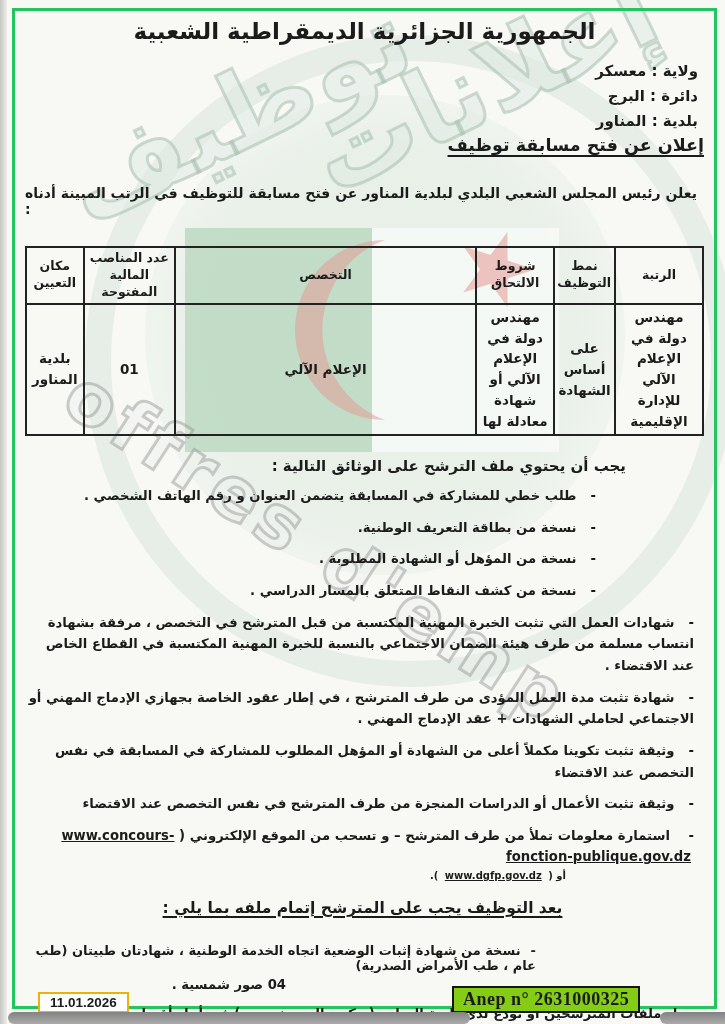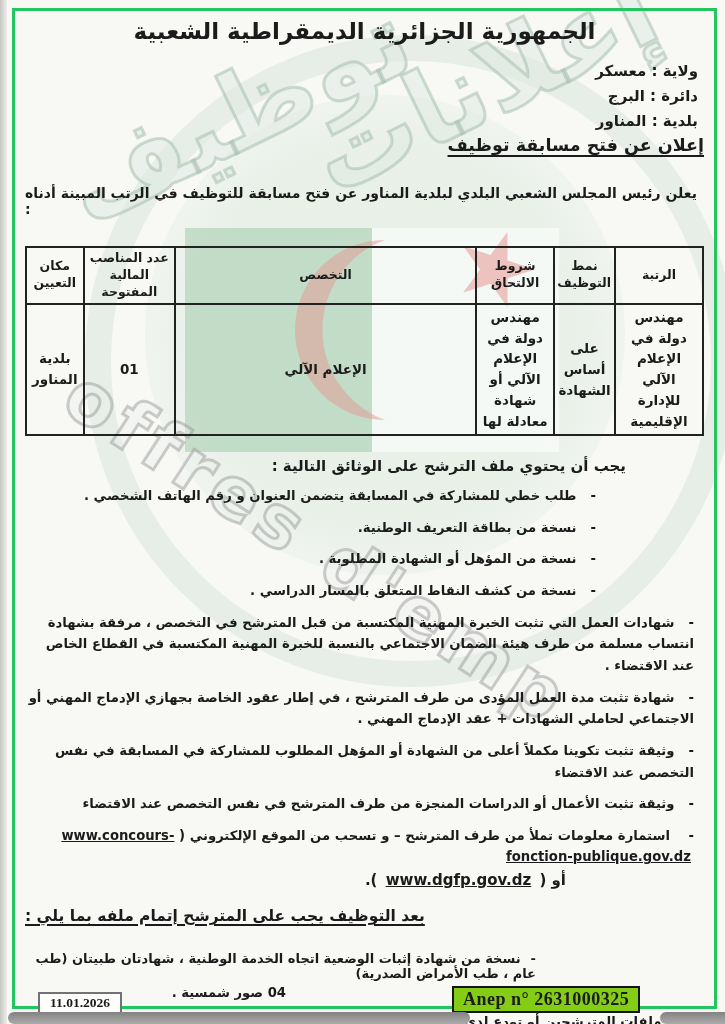--- a/index.html
+++ b/index.html
@@ -45,31 +45,31 @@
   .col-spec{width:44.5%;}.col-num{width:13.5%;}.col-place{width:8.5%;}
   
   .docs-heading{margin:21px 78px 0 0;text-align:right;font-size:15px;font-weight:bold;
                 text-decoration-thickness:2px;text-underline-offset:3px;}
   ul.docs{list-style:none;margin:6px 0 0 0;padding:0;font-size:13.2px;font-weight:bold;}
   ul.docs li{text-align:right;line-height:1.64;margin-top:10px;}
   ul.docs li::before{content:"-";padding-left:14px;}
   li.ind1{padding-right:108px;}
   li.ind0{padding-right:10px;}
   .url{text-decoration:underline;font-weight:bold;margin:0 3px;unicode-bidi:embed;}
-  .form-line2{padding-right:138px;text-align:right;font-size:15px;font-weight:bold;line-height:1.6;}
+  .form-line2{padding-right:138px;text-align:right;font-size:10px;font-weight:bold;line-height:1.6;}
   
-  .after-heading{margin:15px 4px 0 0;text-align:left;font-size:15.5px;font-weight:bold;
+  .after-heading{margin:15px 4px 0 0;text-align:center;font-size:15.5px;font-weight:bold;
                  text-decoration:underline;text-decoration-thickness:2px;text-underline-offset:3px;}
   .after-item1{margin-top:26px;padding-right:168px;text-align:right;font-size:13px;font-weight:bold;}
   .after-item1::before{content:"-";padding-left:10px;}
   .after-item2{margin-top:4px;padding-right:418px;text-align:right;font-size:13.2px;font-weight:bold;}
   .send-par{margin-top:10px;text-align:right;font-size:13.2px;font-weight:bold;line-height:1.75;}
   
   .date-box{position:absolute;left:38px;top:992px;z-index:3;background:#fdfdfb;
-            border:2px solid #737373;padding:1px 10px;font-family:Liberation Serif, serif;
+            border:2px solid #eab308;padding:1px 10px;font-family:Liberation Sans, sans-serif;
             font-size:13.5px;font-weight:bold;}
   .anep-box{position:absolute;left:452px;top:986px;z-index:3;background:#84cc16;
             border:2.5px solid #151515;padding:1px 9px;font-family:"Liberation Serif",serif;
             font-size:18px;font-weight:bold;letter-spacing:0.5px;}
   .bar{position:absolute;top:1012px;height:12px;border-radius:7px;z-index:3;
        background:linear-gradient(180deg,#828282,#ababab);}
   .bar-left{left:8px;width:462px;}
   .bar-right{left:660px;width:70px;}
 </style>
 </head>

